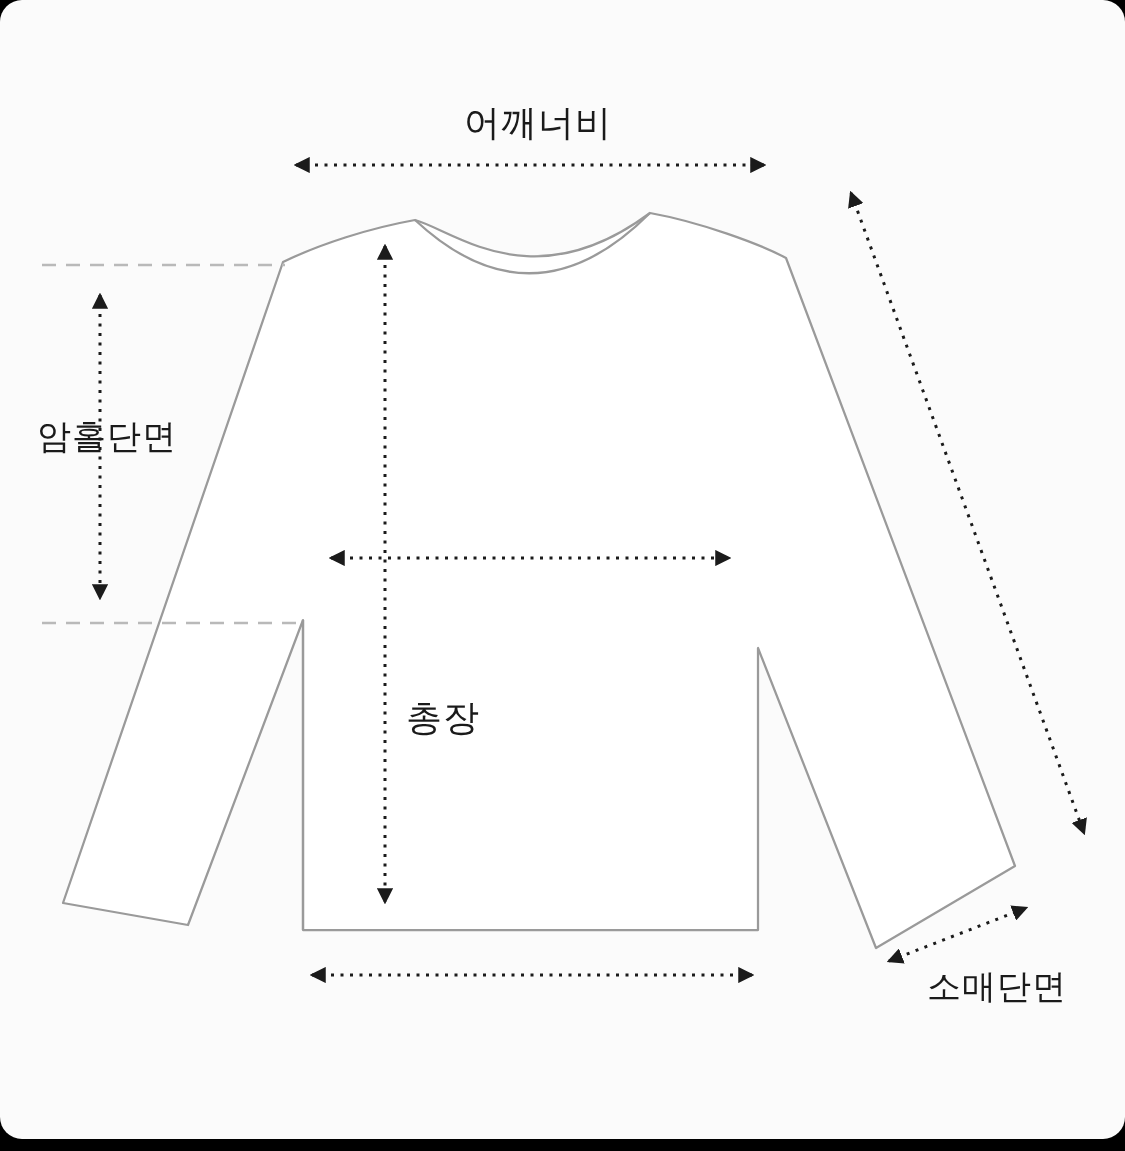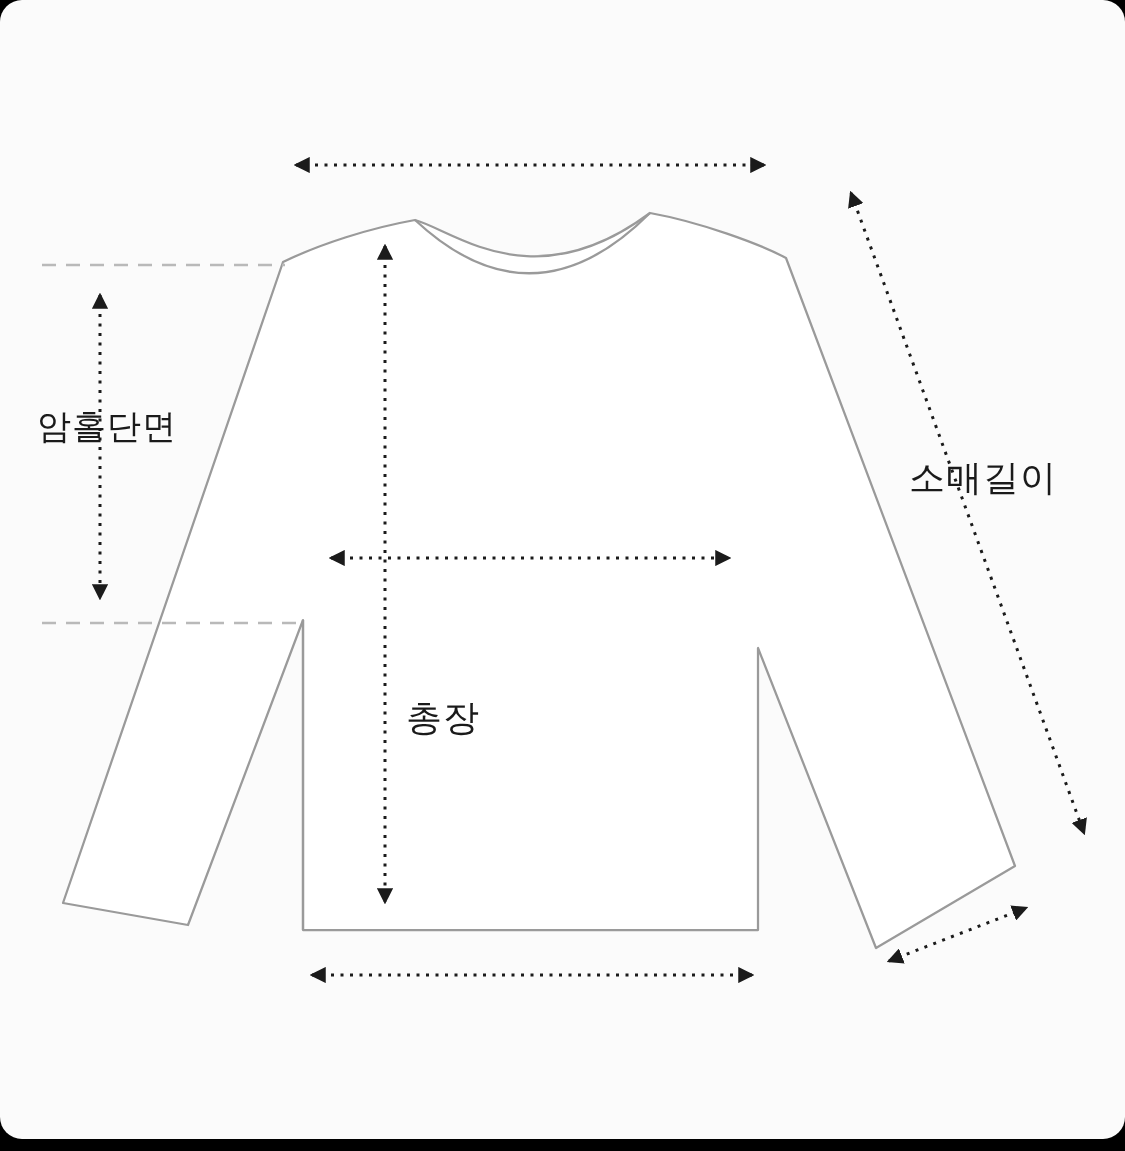--- a/index.html
+++ b/index.html
@@ -60,23 +60,24 @@
 
     <line class="arrow" x1="296" y1="165" x2="764" y2="165" marker-start="url(#ah)" marker-end="url(#ah)"></line>
     <line class="arrow" x1="100" y1="295" x2="100" y2="598" marker-start="url(#ah)" marker-end="url(#ah)"></line>
     <line class="arrow" x1="385" y1="246" x2="385" y2="902" marker-start="url(#ah)" marker-end="url(#ah)"></line>
     <line class="arrow" x1="331" y1="558" x2="729" y2="558" marker-start="url(#ah)" marker-end="url(#ah)"></line>
     <line class="arrow" x1="851" y1="193" x2="1084" y2="833" marker-start="url(#ah)" marker-end="url(#ah)"></line>
     <line class="arrow" x1="312" y1="975" x2="752" y2="975" marker-start="url(#ah)" marker-end="url(#ah)"></line>
     <line class="arrow" x1="889" y1="961" x2="1026" y2="908" marker-start="url(#ah)" marker-end="url(#ah)"></line>
   </svg>
 
+  <div class="lbl" style="left:538px;top:123px">어깨너비</div>
 
-  <div class="lbl small" style="left:107px;top:427px">암홀단면</div>
+  <div class="lbl small" style="left:107px;top:437px">암홀단면</div>
 
 
   <div class="lbl" style="left:443px;top:718px">총장</div>
 
-  <div class="lbl" style="left:983px;top:478px">소매길이</div>
 
 
+  <div class="lbl small" style="left:997px;top:987px">소매단면</div>
 
 </div>
 
 </body></html>

